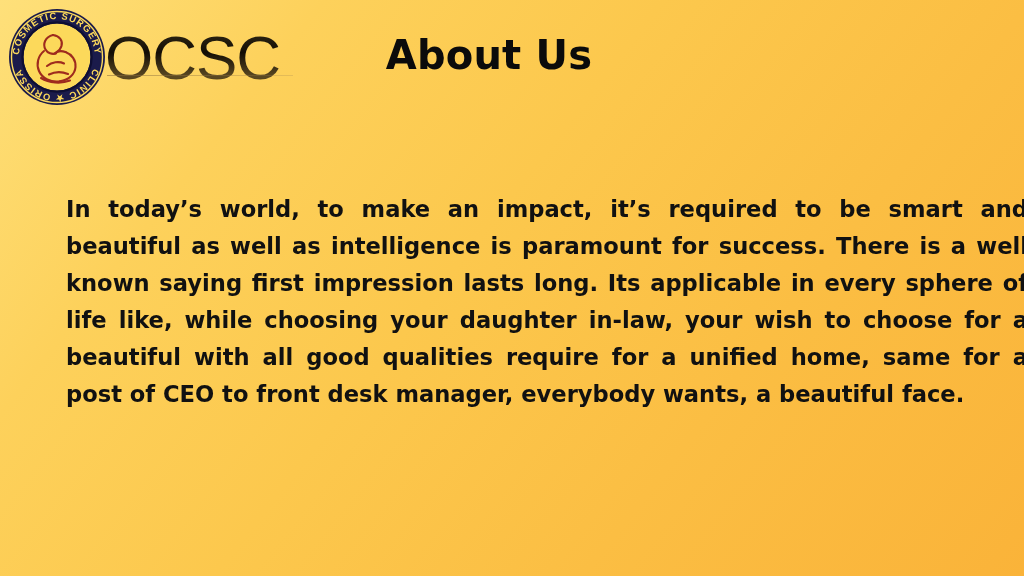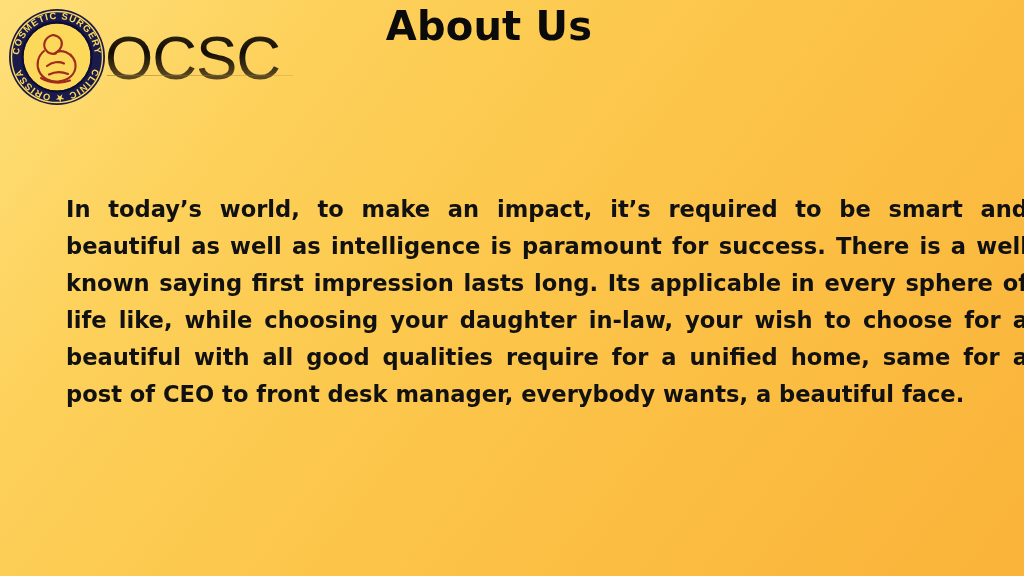--- a/index.html
+++ b/index.html
@@ -87,21 +87,21 @@
     font-weight: 400;
     letter-spacing: 0.15px;
     color: #8c4a2f;
     white-space: nowrap;
   }
 
   
   #slide-title {
     position: absolute;
     left: 0;
-    top: 3px;
+    top: 32px;
     width: 978px;
     text-align: center;
     font-family: "DejaVu Sans", sans-serif;
     font-size: 40px;
     font-weight: bold;
     letter-spacing: 0.2px;
     color: #0b0b0b;
   }
 
   

